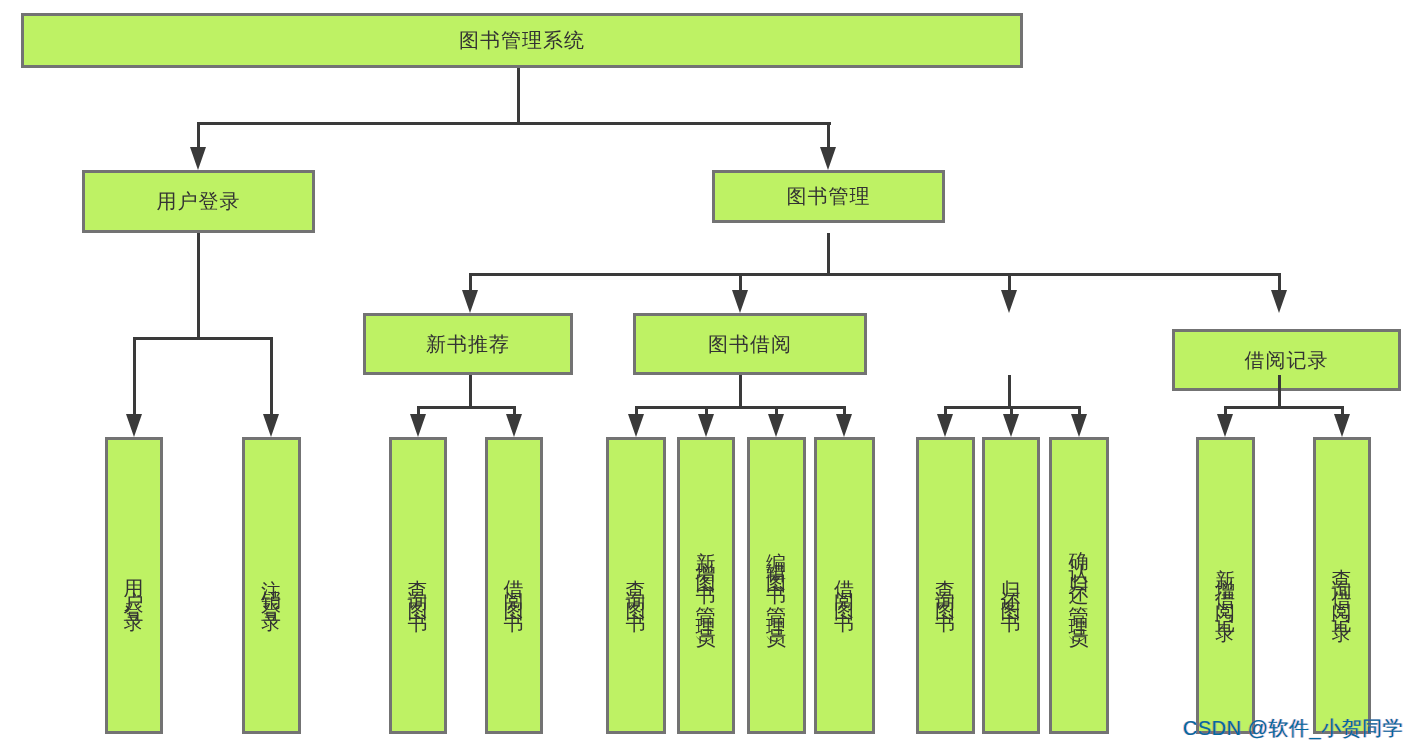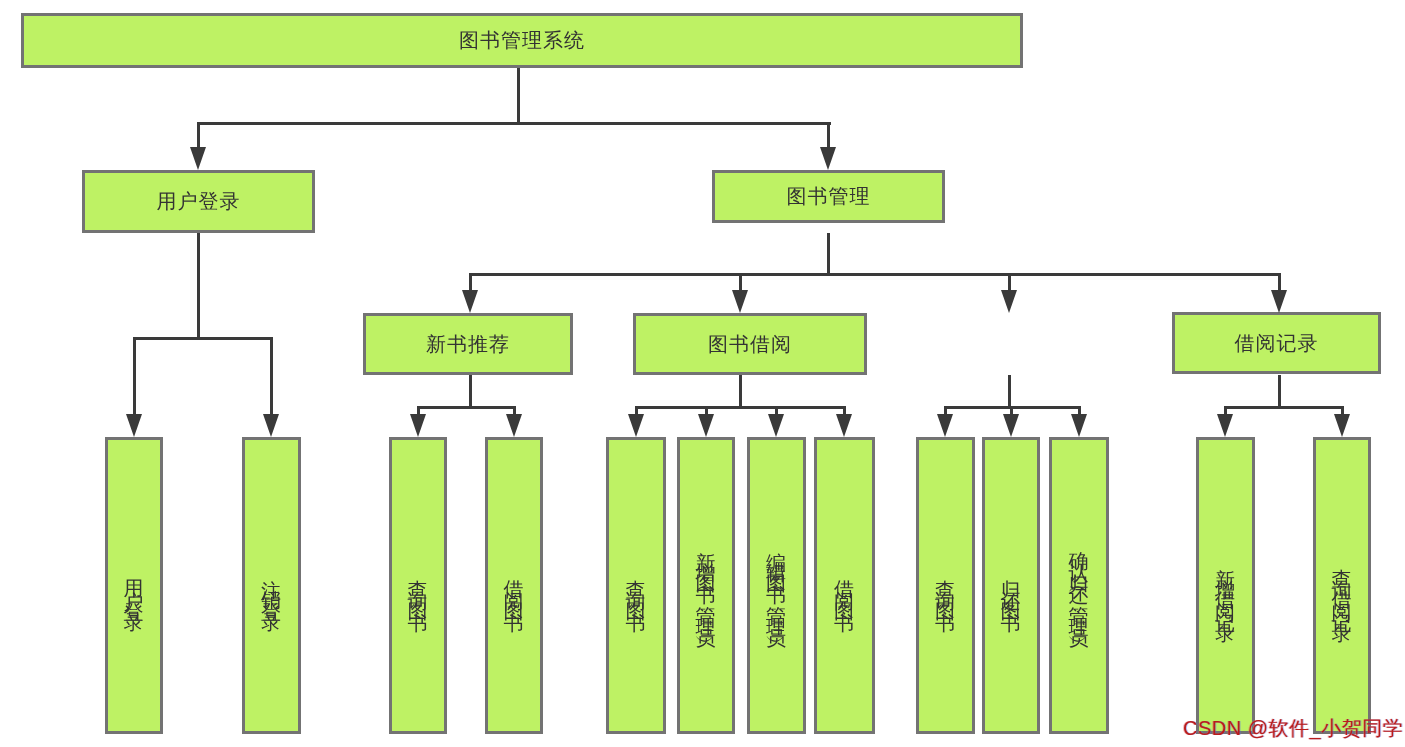--- a/index.html
+++ b/index.html
@@ -36,21 +36,21 @@
     width: 0; height: 0;
     border-left: 8px solid transparent;
     border-right: 8px solid transparent;
     border-top: 23px solid #3a3a3a;
   }
   .watermark {
     position: absolute;
     left: 1183px;
     top: 715px;
     font-size: 20px;
-    color: #b91c1c;
+    color: #0369a1;
     letter-spacing: 0.5px;
     white-space: nowrap;
     z-index: 5;
     text-shadow: -1px 0 0 rgba(230,90,90,0.45), 1px 0 0 rgba(90,120,230,0.45);
   }
 </style>
 </head>
 <body>
 
 <div class="canvas">
@@ -65,21 +65,21 @@
   <div class="box hbox" style="left:712px; top:170px; width:233px; height:53px;">
     <span>图书管理</span>
   </div>
 
   <div class="box hbox" style="left:363px; top:313px; width:210px; height:62px;">
     <span>新书推荐</span>
   </div>
   <div class="box hbox" style="left:633px; top:313px; width:234px; height:62px;">
     <span>图书借阅</span>
   </div>
-  <div class="box hbox" style="left:1172px; top:312px; width:209px; height:62px;">
+  <div class="box hbox" style="left:1172px; top:329px; width:229px; height:62px;">
     <span>借阅记录</span>
   </div>
 
   <div class="box vbox" style="left:105px; top:437px; width:58px; height:297px;">
     <span class="vtext">用户登录</span>
   </div>
   <div class="box vbox" style="left:242px; top:437px; width:59px; height:297px;">
     <span class="vtext">注销登录</span>
   </div>
 

